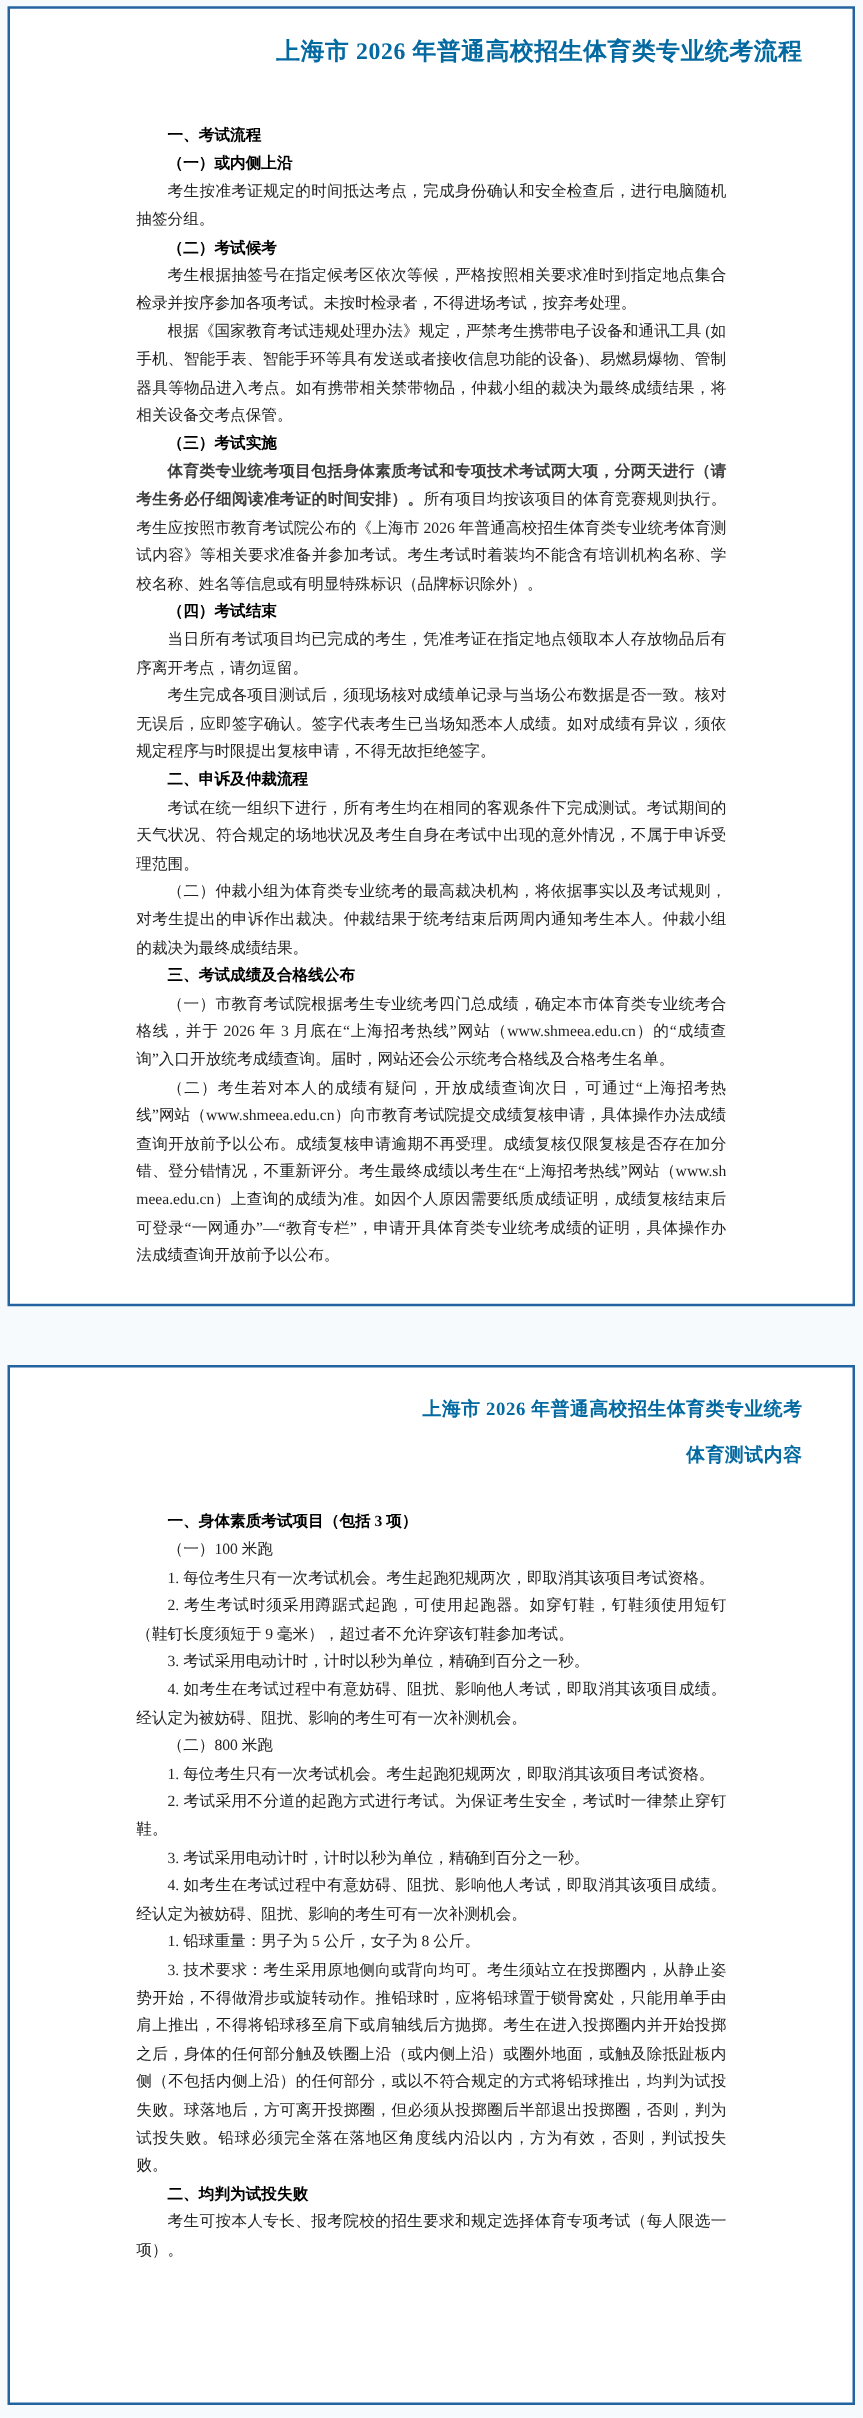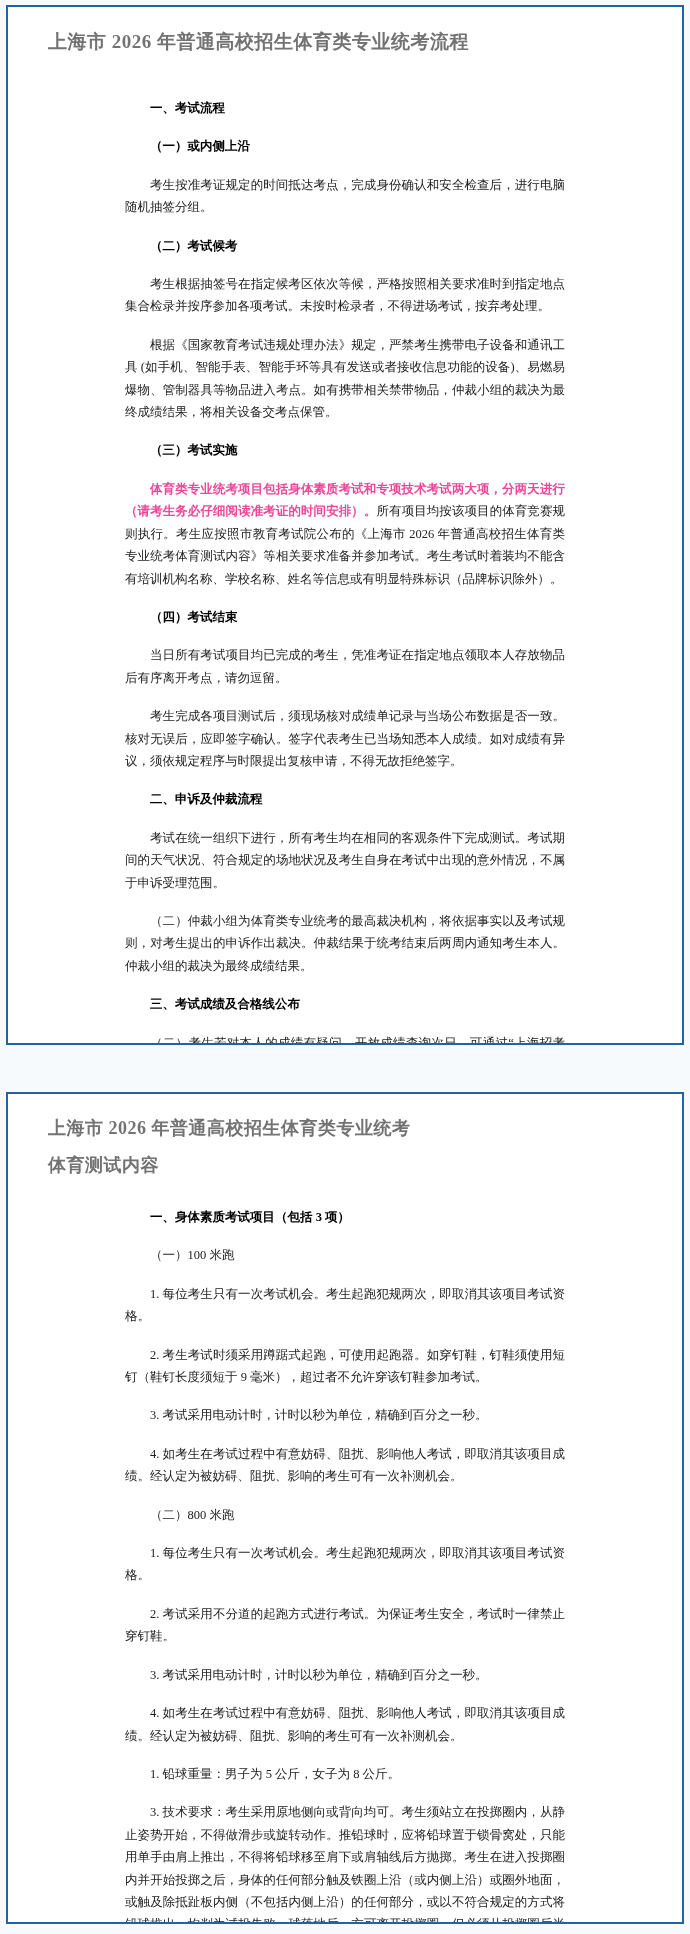--- a/index.html
+++ b/index.html
@@ -22,51 +22,51 @@
     background: #ffffff;
     border: 2px solid #2263a0;
     box-sizing: border-box;
     overflow: hidden;
   }
   .card1 { top: 5px;    height: 1040px; }
   .card2 { top: 1092px; height: 832px;  }
 
   .doc-title {
     margin: 22px 40px 0;
-    text-align: left;
+    text-align: right;
     font-size: 19px;
     line-height: 26px;
     font-weight: bold;
-    color: #737373;
+    color: #0369a1;
     letter-spacing: 0.5px;
   }
   .card2 .doc-title {
     margin: 0 40px;
-    font-size: 18px;
+    font-size: 15px;
     line-height: 37px;
   }
   .card2 .doc-title.first { margin-top: 16px; }
 
   .doc-body {
     margin-top: 42px;
     padding: 0 101px;
   }
   .card2 .doc-body { margin-top: 22px; }
 
   .para {
-    margin: 16px;
+    margin: 0;
     text-indent: 2em;
     font-size: 12.5px;
     line-height: 22.4px;
     text-align: justify;
     color: #222222;
     word-break: break-all;
   }
   .para.bold { font-weight: bold; color: #000000; }
-  .para .b   { font-weight: bold; color: #ec4899; }
+  .para .b   { font-weight: bold; color: #404040; }
 </style>
 </head>
 <body>
 
 <div class="page">
 
   <section class="card card1">
     <h1 class="doc-title">上海市 2026 年普通高校招生体育类专业统考流程</h1>
     <div class="doc-body">
         <p class="para bold"><span>一、考试流程</span></p>
@@ -77,20 +77,21 @@
         <p class="para"><span>根据《国家教育考试违规处理办法》规定，严禁考生携带电子设备和通讯工具 (如手机、智能手表、智能手环等具有发送或者接收信息功能的设备)、易燃易爆物、管制器具等物品进入考点。如有携带相关禁带物品，仲裁小组的裁决为最终成绩结果，将相关设备交考点保管。</span></p>
         <p class="para bold"><span>（三）考试实施</span></p>
         <p class="para"><span class="b">体育类专业统考项目包括身体素质考试和专项技术考试两大项，分两天进行（请考生务必仔细阅读准考证的时间安排）。</span><span>所有项目均按该项目的体育竞赛规则执行。考生应按照市教育考试院公布的《上海市 2026 年普通高校招生体育类专业统考体育测试内容》等相关要求准备并参加考试。考生考试时着装均不能含有培训机构名称、学校名称、姓名等信息或有明显特殊标识（品牌标识除外）。</span></p>
         <p class="para bold"><span>（四）考试结束</span></p>
         <p class="para"><span>当日所有考试项目均已完成的考生，凭准考证在指定地点领取本人存放物品后有序离开考点，请勿逗留。</span></p>
         <p class="para"><span>考生完成各项目测试后，须现场核对成绩单记录与当场公布数据是否一致。核对无误后，应即签字确认。签字代表考生已当场知悉本人成绩。如对成绩有异议，须依规定程序与时限提出复核申请，不得无故拒绝签字。</span></p>
         <p class="para bold"><span>二、申诉及仲裁流程</span></p>
         <p class="para"><span>考试在统一组织下进行，所有考生均在相同的客观条件下完成测试。考试期间的天气状况、符合规定的场地状况及考生自身在考试中出现的意外情况，不属于申诉受理范围。</span></p>
         <p class="para"><span>（二）仲裁小组为体育类专业统考的最高裁决机构，将依据事实以及考试规则，对考生提出的申诉作出裁决。仲裁结果于统考结束后两周内通知考生本人。仲裁小组的裁决为最终成绩结果。</span></p>
         <p class="para bold"><span>三、考试成绩及合格线公布</span></p>
+        <p class="para"><span>（一）市教育考试院根据考生专业统考四门总成绩，确定本市体育类专业统考合格线，并于 2026 年 3 月底在“上海招考热线”网站（www.shmeea.edu.cn）的“成绩查询”入口开放统考成绩查询。届时，网站还会公示统考合格线及合格考生名单。</span></p>
         <p class="para"><span>（二）考生若对本人的成绩有疑问，开放成绩查询次日，可通过“上海招考热线”网站（www.shmeea.edu.cn）向市教育考试院提交成绩复核申请，具体操作办法成绩查询开放前予以公布。成绩复核申请逾期不再受理。成绩复核仅限复核是否存在加分错、登分错情况，不重新评分。考生最终成绩以考生在“上海招考热线”网站（www.shmeea.edu.cn）上查询的成绩为准。如因个人原因需要纸质成绩证明，成绩复核结束后可登录“一网通办”—“教育专栏”，申请开具体育类专业统考成绩的证明，具体操作办法成绩查询开放前予以公布。</span></p>
       </div>
   </section>
 
   <section class="card card2">
     <h1 class="doc-title first">上海市 2026 年普通高校招生体育类专业统考</h1>
     <h1 class="doc-title">体育测试内容</h1>
     <div class="doc-body">
         <p class="para bold"><span>一、身体素质考试项目（包括 3 项）</span></p>
         <p class="para"><span>（一）100 米跑</span></p>

